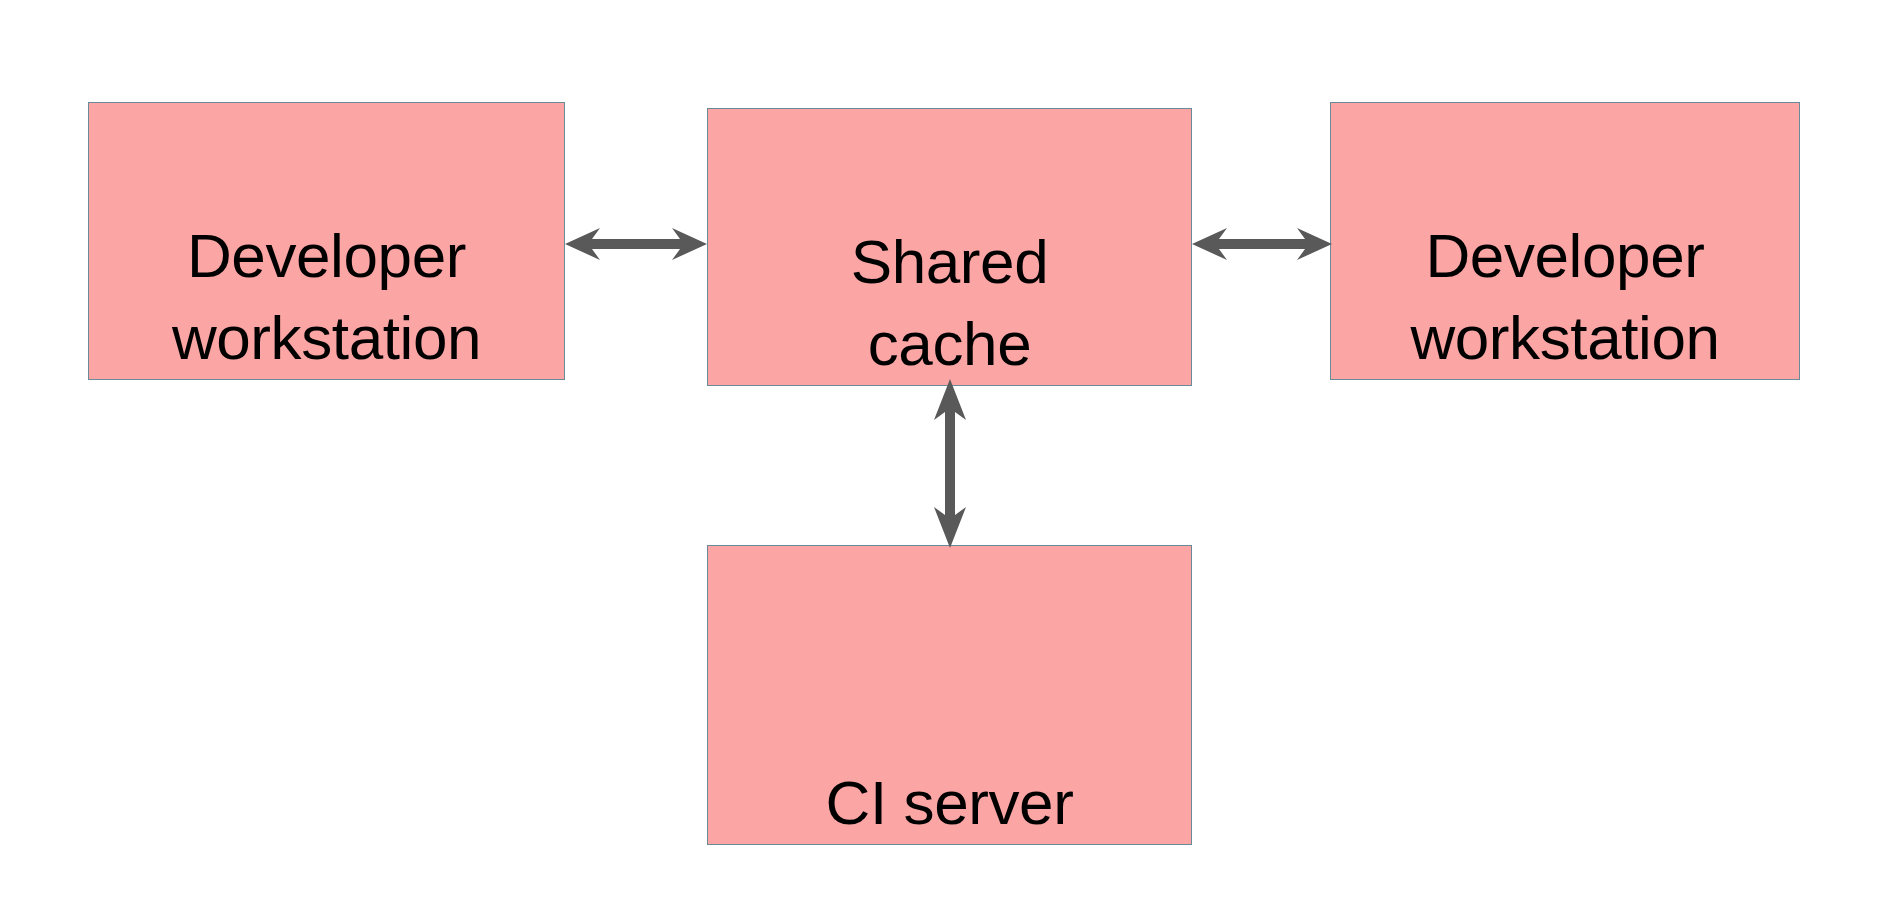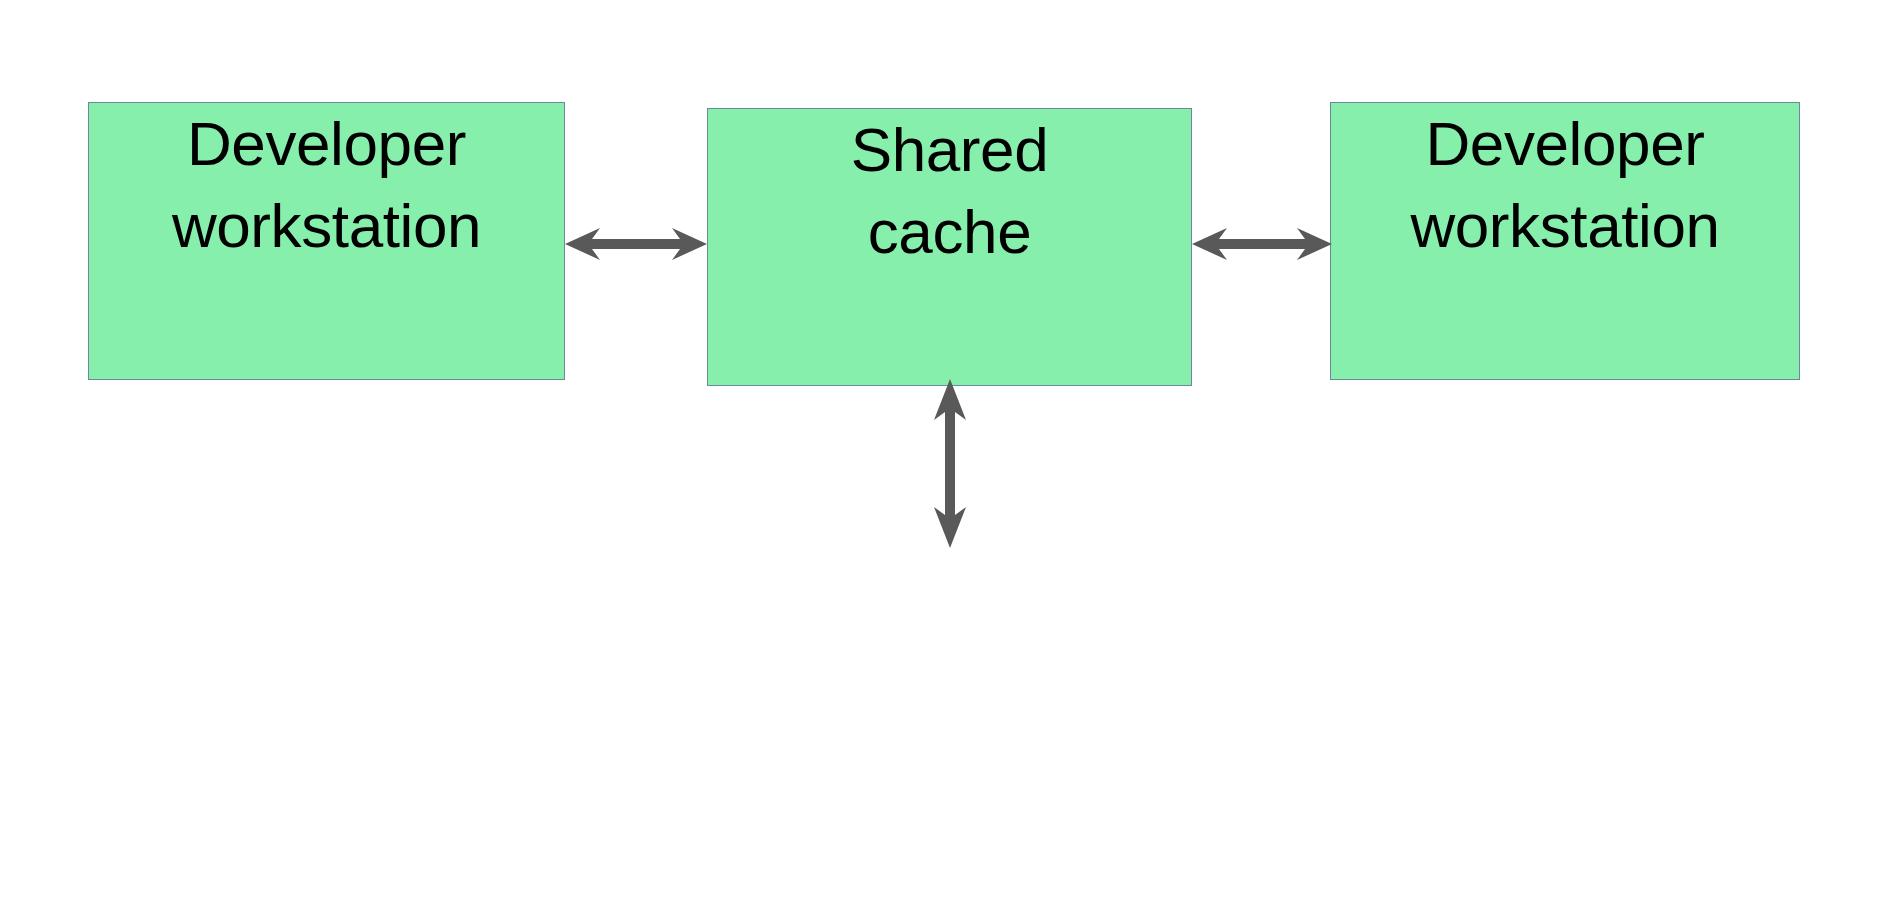--- a/index.html
+++ b/index.html
@@ -14,24 +14,24 @@
   #canvas {
     position: relative;
     width: 1900px;
     height: 922px;
     background: #ffffff;
     overflow: hidden;
   }
   .node {
     position: absolute;
     box-sizing: border-box;
-    background: #86efac;
+    background: #fca5a5;
     border: 1.6px solid #6b8a99;
     display: flex;
-    align-items: flex-start;
+    align-items: flex-end;
     justify-content: center;
     text-align: center;
   }
   .node-label {
     color: #000000;
     font-family: "Liberation Sans", sans-serif;
     font-size: 62px;
     font-weight: 400;
     line-height: 1.32;
     letter-spacing: -0.4px;
@@ -64,20 +64,23 @@
   <div class="node node-cache">
     <div class="node-label">Shared
 cache</div>
   </div>
 
   <div class="node node-dev-right">
     <div class="node-label">Developer
 workstation</div>
   </div>
 
+  <div class="node node-ci">
+    <div class="node-label">CI server</div>
+  </div>
 
   <svg class="edge edge-left" viewBox="0 0 152 78">
     <g fill="#595959" stroke="none">
       <path d="M 5,39 L 40,23 L 32,34 L 120,34 L 112,23 L 147,39 L 112,55 L 120,44 L 32,44 L 40,55 Z"></path>
     </g>
   </svg>
 
   <svg class="edge edge-right" viewBox="0 0 148 78">
     <g fill="#595959" stroke="none">
       <path d="M 4,39 L 39,23 L 31,34 L 117,34 L 109,23 L 144,39 L 109,55 L 117,44 L 31,44 L 39,55 Z"></path>

